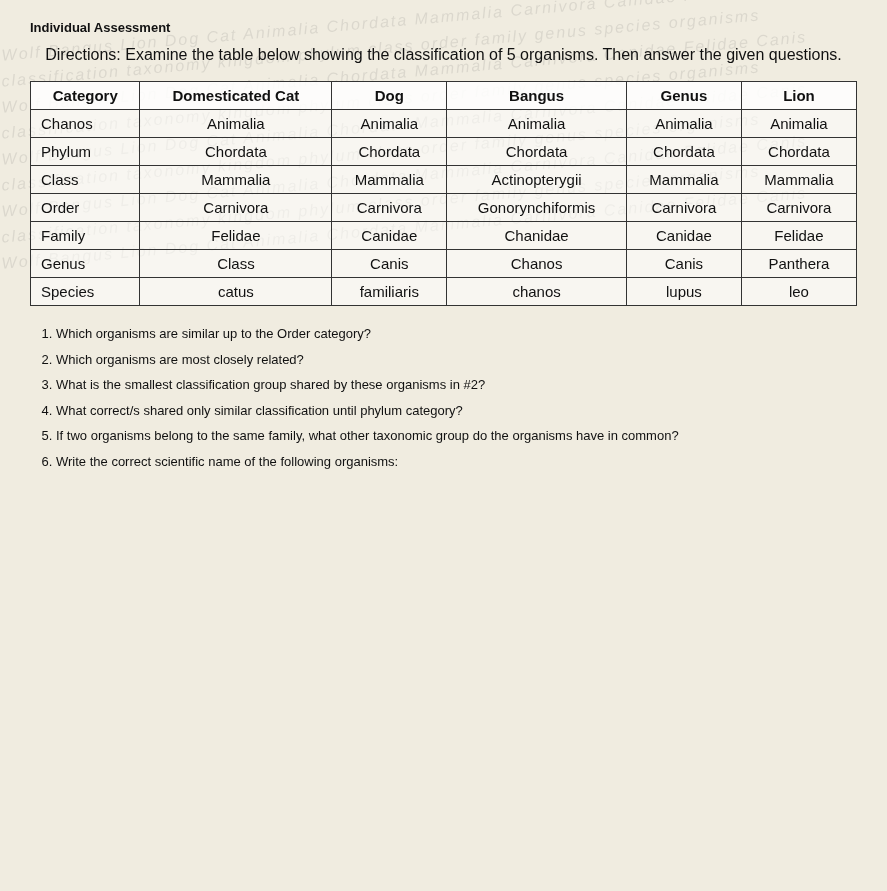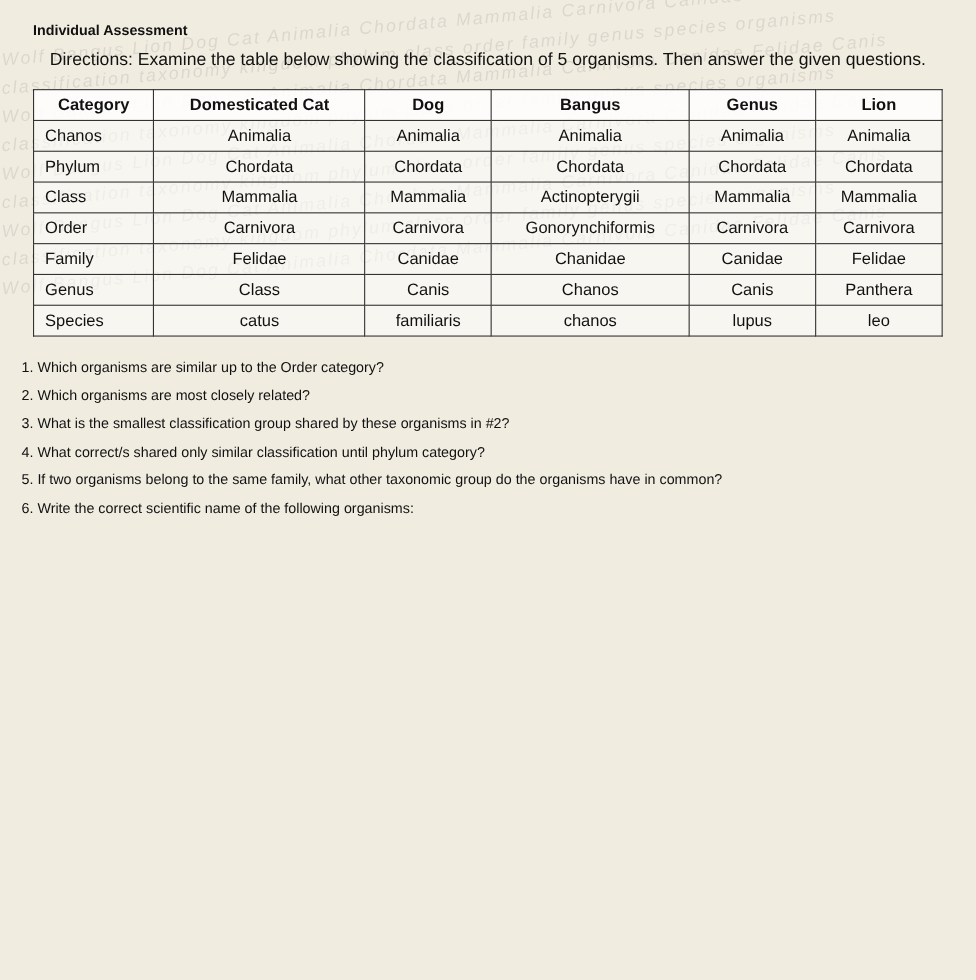--- a/index.html
+++ b/index.html
@@ -79,21 +79,21 @@
       padding-left: 10px;
     }
 
     .questions-title {
       font-size: 14px;
       font-weight: bold;
       margin-bottom: 8px;
     }
 
     .questions-list {
-      margin-left: 4px;
+      margin-left: 26px;
     }
 
     .questions-list li {
       margin-bottom: 6px;
       font-size: 13px;
       line-height: 1.5;
     }
   </style>
 </head>
 <body>

